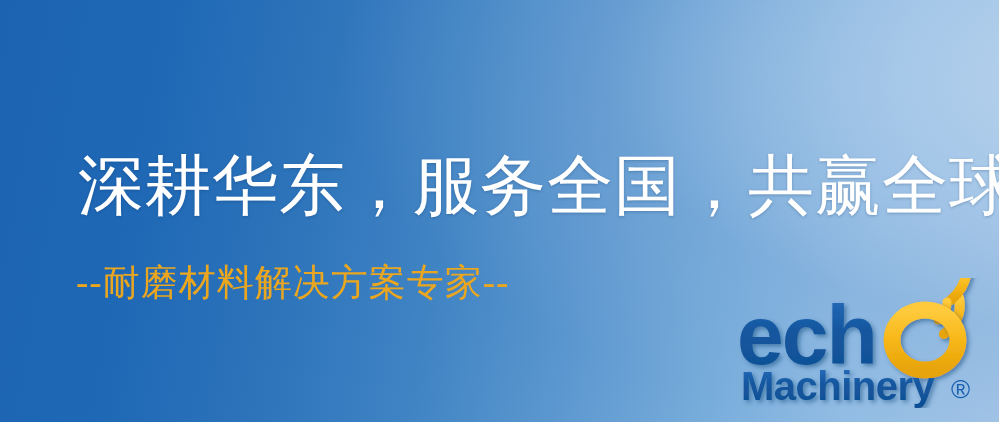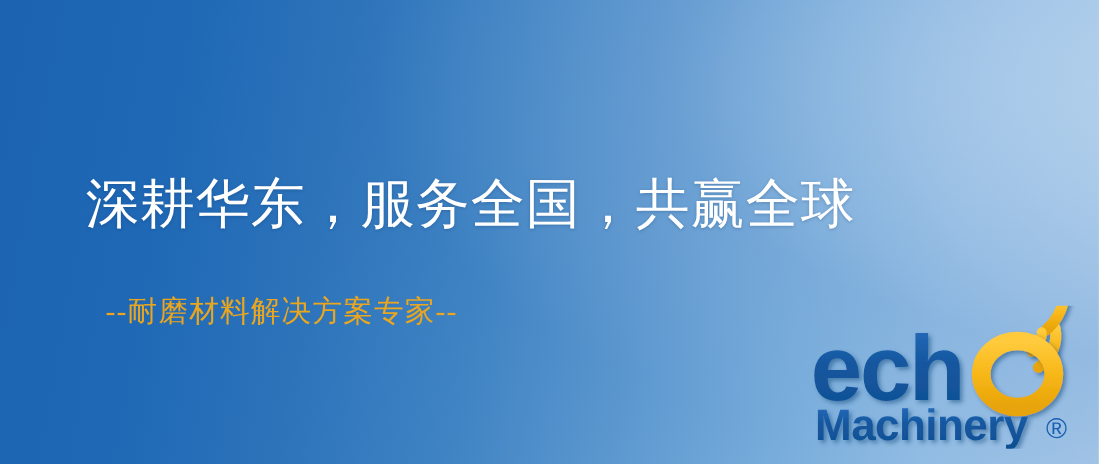--- a/index.html
+++ b/index.html
@@ -18,35 +18,35 @@
     font-family: "Liberation Sans", "DejaVu Sans", sans-serif;
   }
 
   
   #headline {
     position: absolute;
     left: 78px;
     top: 146px;
     width: 870px;
     font-family: "Liberation Serif", "DejaVu Serif", serif;
-    font-size: 49px;
+    font-size: 66px;
     line-height: 80px;
     letter-spacing: 1px;
     color: #ffffff;
     white-space: nowrap;
     text-shadow: 0 1px 3px rgba(12,48,92,0.28);
   }
 
   
   #subtitle {
     position: absolute;
-    left: 96px;
+    left: 76px;
     top: 264px;
     font-family: "Liberation Serif", "DejaVu Serif", serif;
-    font-size: 27px;
+    font-size: 37px;
     line-height: 38px;
     letter-spacing: 1px;
     color: #eaa61f;
     white-space: nowrap;
   }
 
   
   #logo {
     position: absolute;
     right: 6px;

